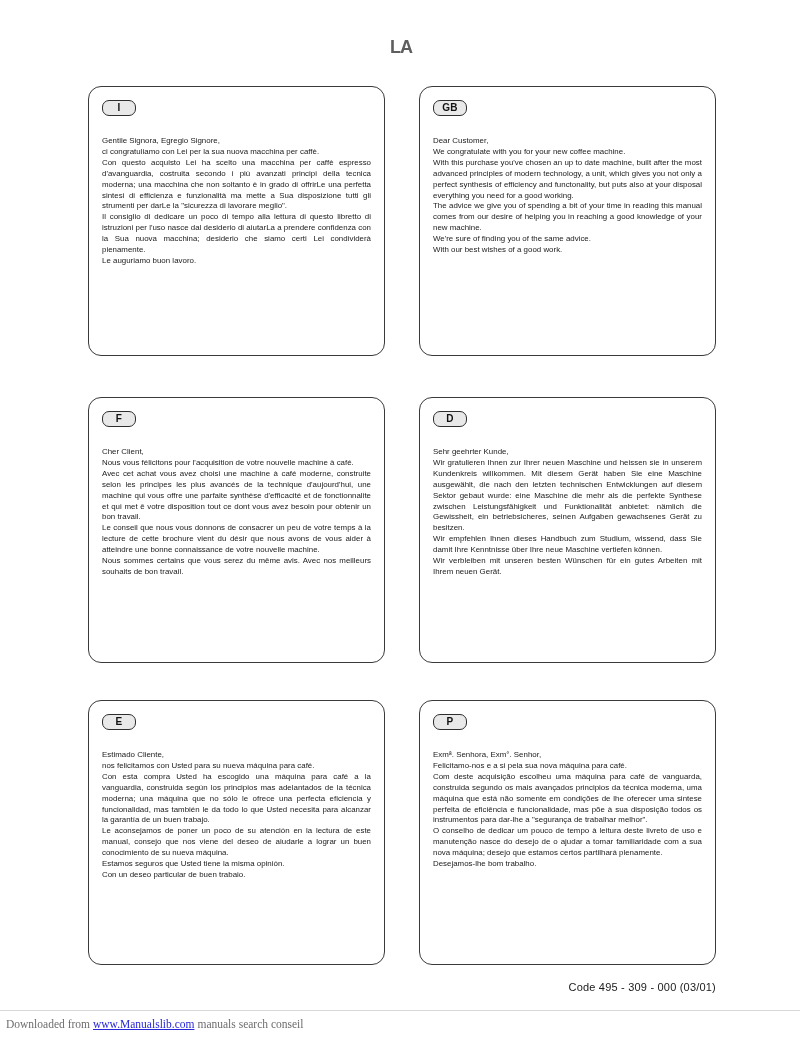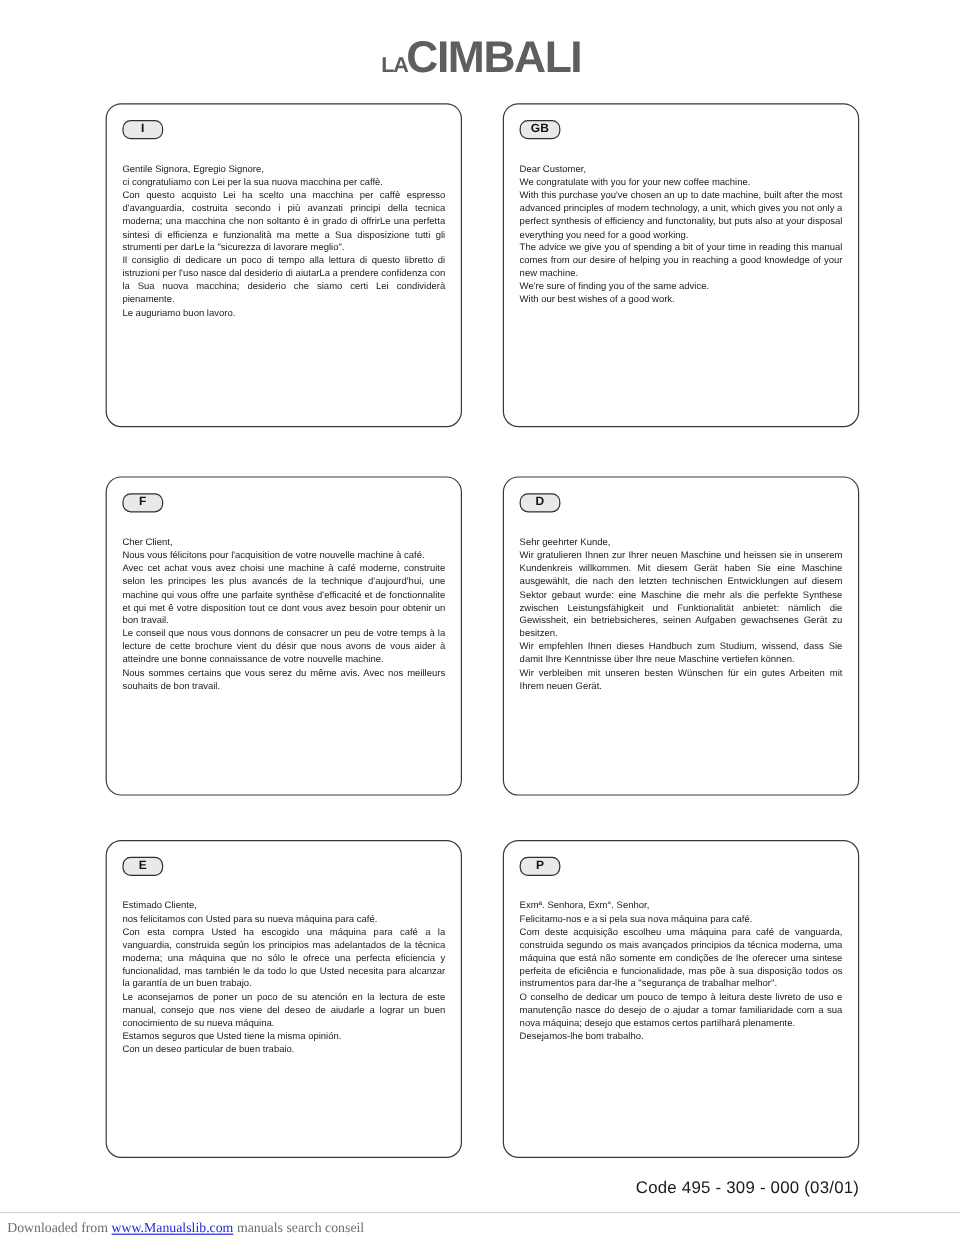--- a/index.html
+++ b/index.html
@@ -104,21 +104,21 @@
   .panel-body.justify {
     text-align: justify;
   }
 
   
   .code-line {
     position: absolute;
     right: 86px;
     top: 981px;
     color: #1a1a1a;
-    font-size: 14px;
+    font-size: 11px;
     letter-spacing: 0.2px;
     white-space: nowrap;
   }
 
   
   .manualslib-bar {
     position: absolute;
     left: 0;
     bottom: 0;
     width: 800px;
@@ -140,21 +140,20 @@
     color: #2727d6;
     margin: 0 3px;
   }
 </style>
 </head>
 <body>
 
 <div class="header">
   <div class="logo">
     <span class="logo-la">LA</span>
-    <span class="logo-cimbali">CIMBALI</span>
   </div>
 </div>
 
 <div class="panels">
 
   <div class="panel-row row-1">
     <div class="panel">
       <span class="lang-badge">I</span>
       <div class="panel-body justify">Gentile Signora, Egregio Signore,
 ci congratuliamo con Lei per la sua nuova macchina per caffè.

